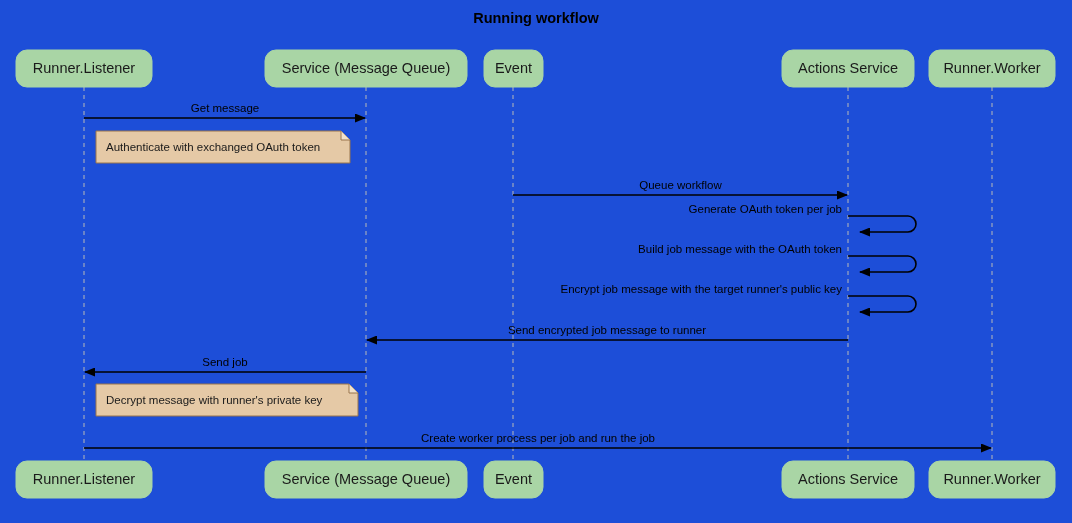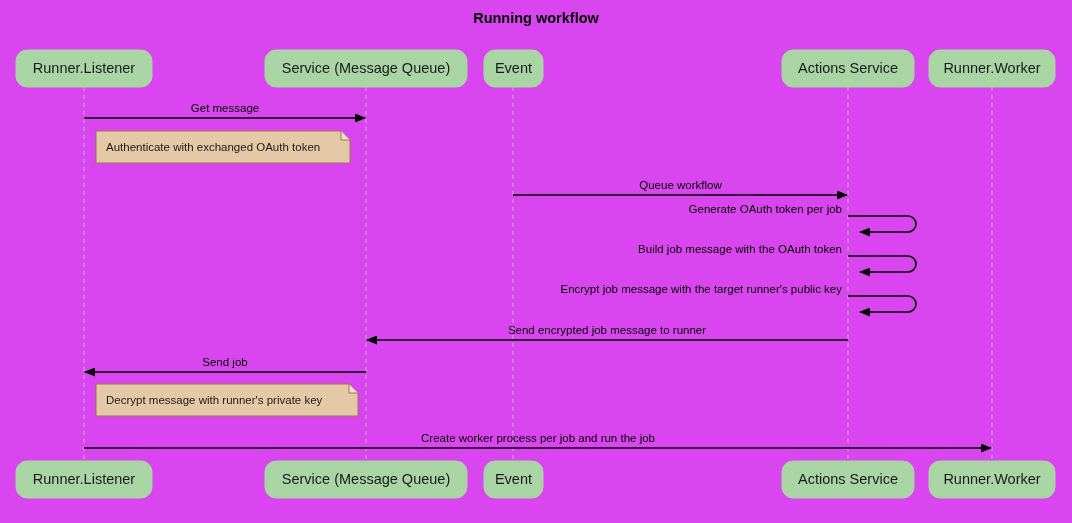--- a/index.html
+++ b/index.html
@@ -10,21 +10,21 @@
   }
   body {
     font-family: "Liberation Sans", sans-serif;
     color: #000000;
   }
   #diagram-root {
     position: relative;
     width: 1072px;
     height: 523px;
     overflow: hidden;
-    background: #d946ef;
+    background: #1d4ed8;
   }
   #diagram-svg {
     position: absolute;
     left: 0;
     top: 0;
   }
   .diagram-title {
     font-size: 14.5px;
     font-weight: bold;
     fill: #000000;

